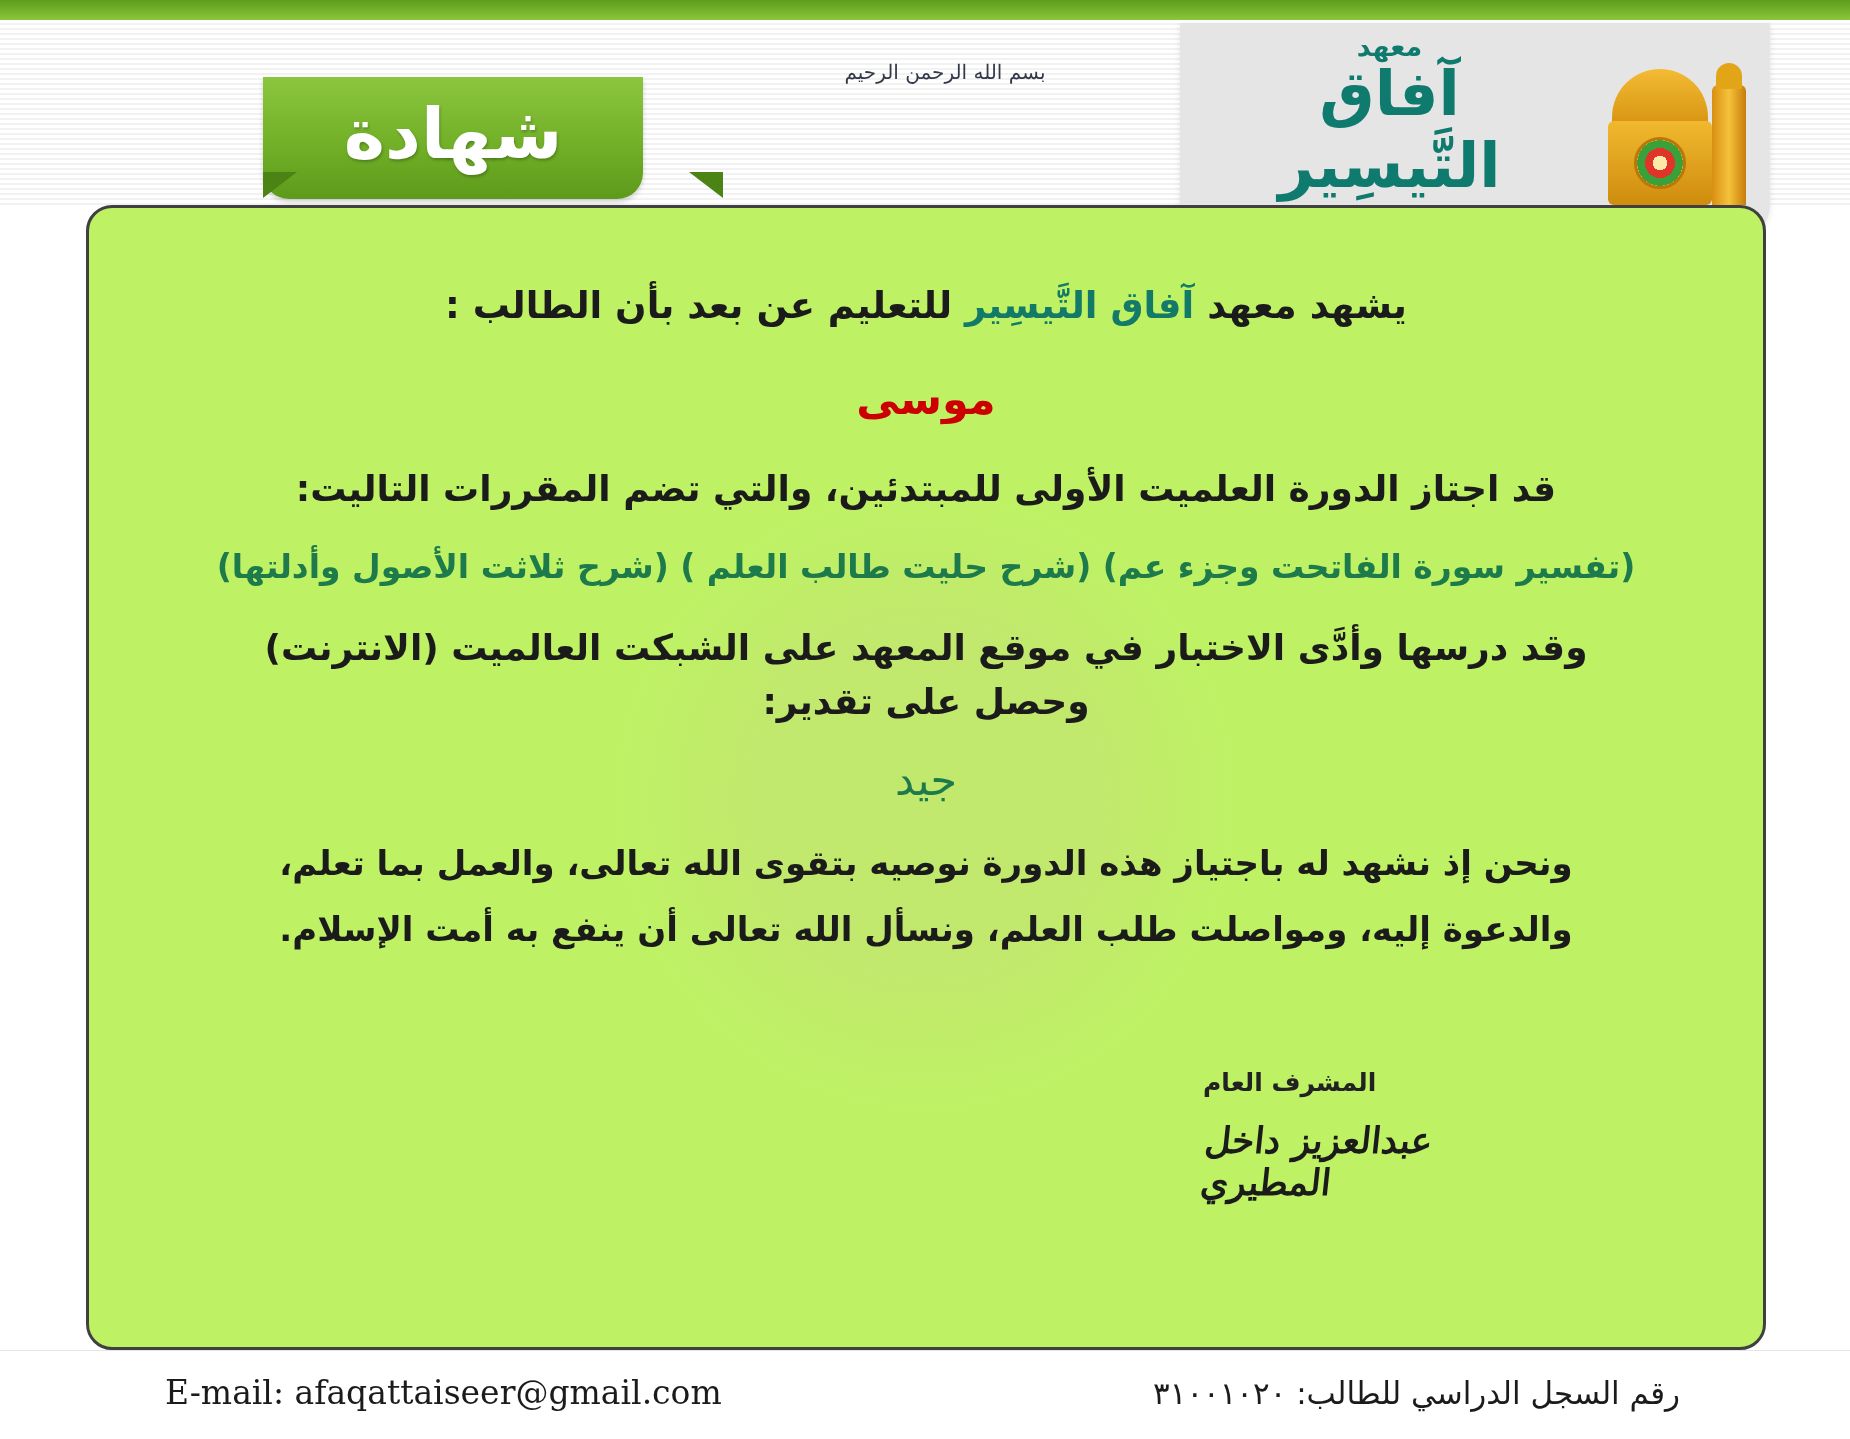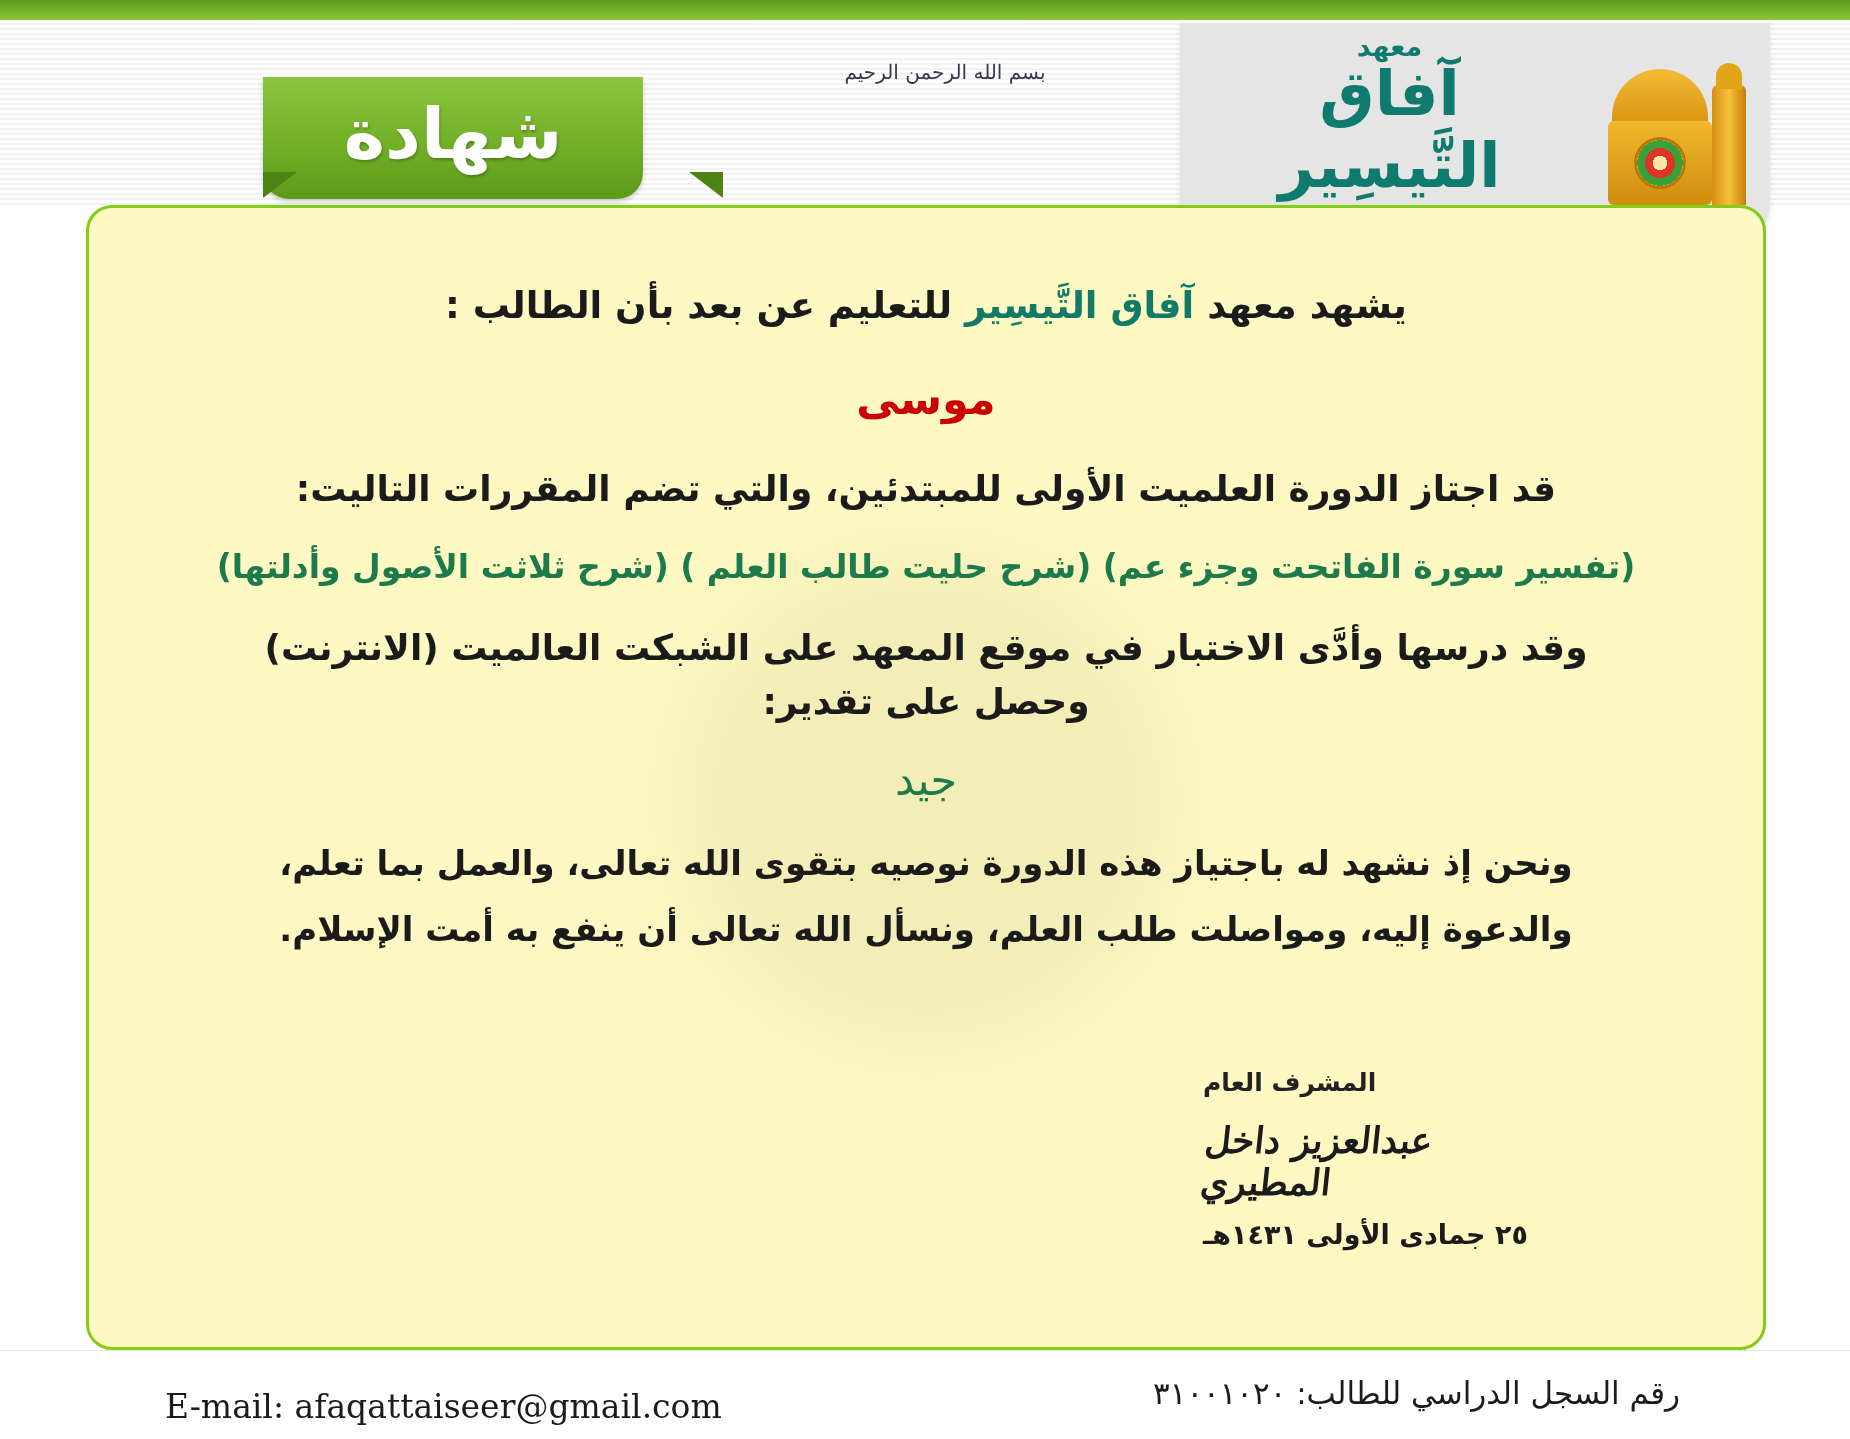--- a/index.html
+++ b/index.html
@@ -231,22 +231,22 @@
     box-sizing: border-box;
   }
 
   
   .cert-card {
     position: absolute;
     top: 205px;
     left: 86px;
     width: 1680px;
     height: 1145px;
-    background: #fef9c3;
-    border: 3px solid #84cc16;
+    background: #bef264;
+    border: 3px solid #404040;
     border-radius: 26px;
     box-sizing: border-box;
     overflow: hidden;
   }
   .cert-card::before{
     content:"";
     position:absolute;
     left: 50%;
     top: 52%;
     transform: translate(-50%,-50%);
@@ -347,21 +347,21 @@
     bottom: 0;
     left: 0;
     width: 100%;
     height: 88px;
     background: #ffffff;
     border-top: 1px solid #e6e6e6;
   }
   .footer-email {
     position: absolute;
     left: 165px;
-    top: 36px;
+    top: 22px;
     font-size: 33px;
     color: #1b1b1b;
     font-family: "DejaVu Serif", serif;
     direction: ltr;
   }
   .footer-email .lbl { font-weight: normal; }
   .footer-record {
     position: absolute;
     right: 170px;
     top: 24px;
@@ -433,21 +433,20 @@
 
       <p class="grade">جيد</p>
 
       <p class="line closing">ونحن إذ نشهد له باجتياز هذه الدورة نوصيه بتقوى الله تعالى، والعمل بما تعلم،</p>
       <p class="line closing">والدعوة إليه، ومواصلت طلب العلم، ونسأل الله تعالى أن ينفع به أمت الإسلام.</p>
     </div>
 
     <div class="sig-block">
       <div class="sig-title">المشرف العام</div>
       <div class="sig-name">عبدالعزيز داخل المطيري</div>
-      <div class="sig-date">٢٥ جمادى الأولى ١٤٣١هـ</div>
     </div>
   </div>
 
   <div class="card-shadow"></div>
 
   <div class="footer">
     <div class="footer-email">
       <span class="lbl">E-mail:</span>
       <span>afaqattaiseer@gmail.com</span>
     </div>

